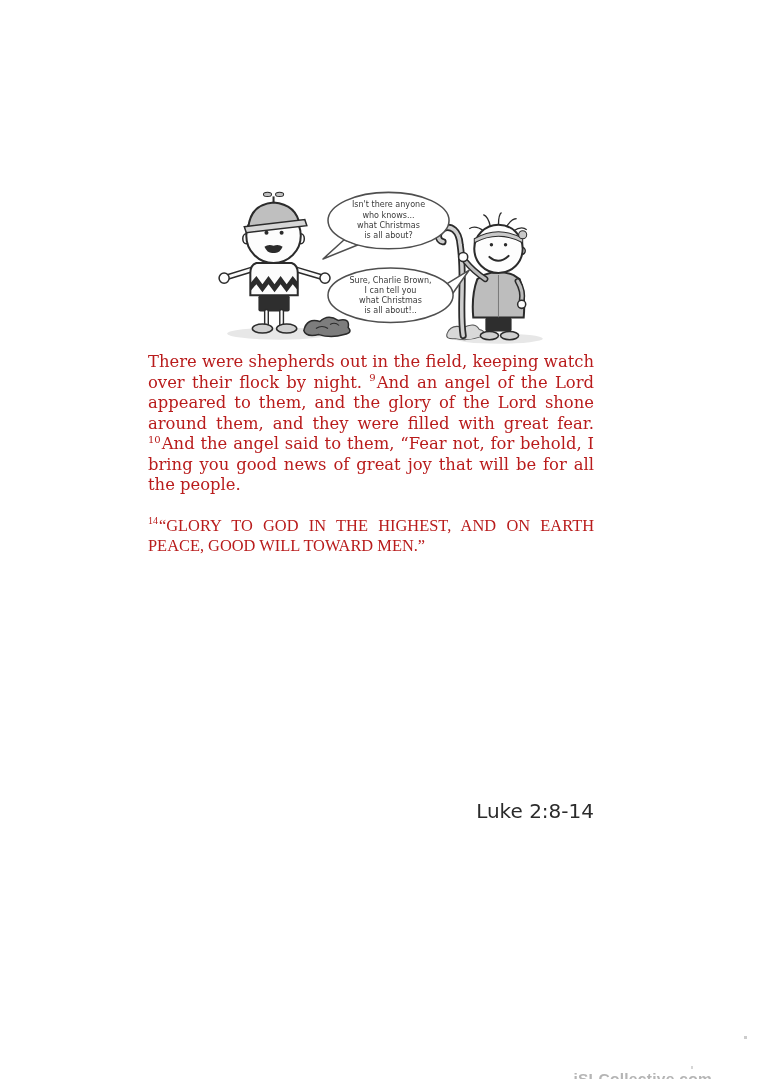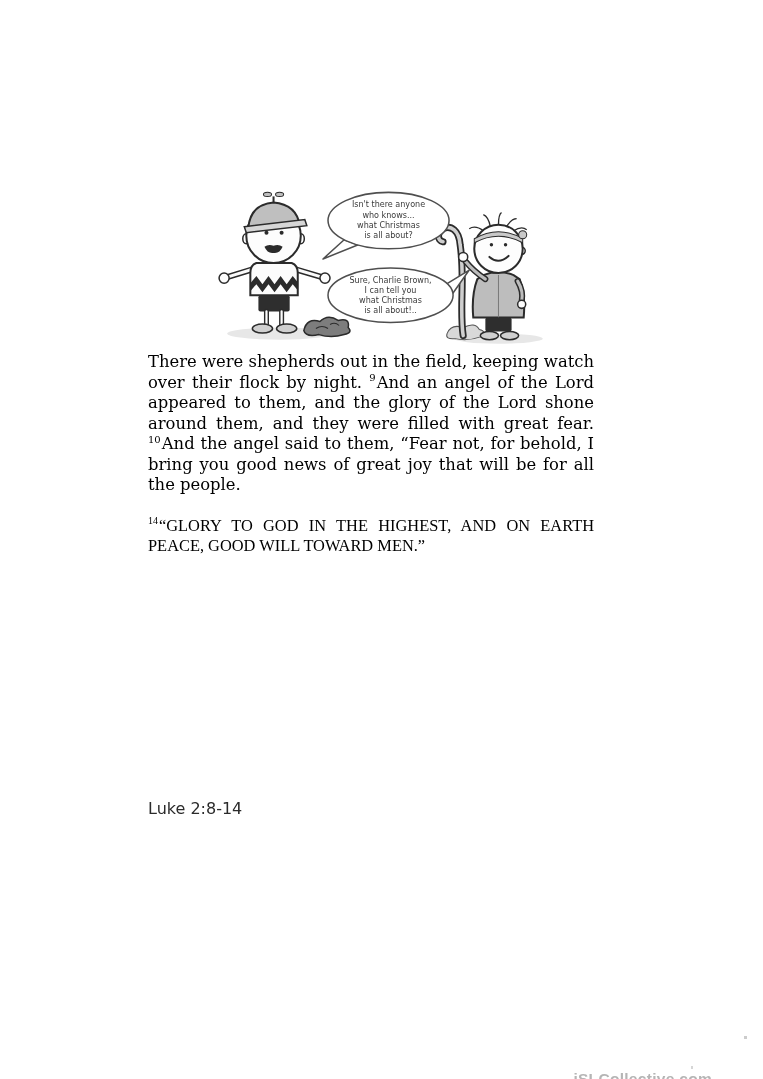--- a/index.html
+++ b/index.html
@@ -15,40 +15,40 @@
     width: 763px; height: 1079px;
     background: #ffffff;
   }
   .comic {
     position: absolute; left: 211px; top: 182px;
     width: 348px; height: 167px;
   }
   .passage {
     position: absolute; left: 148px; top: 352px;
     width: 446px;
-    color: #000000;
+    color: #b91c1c;
     font-size: 16.4px;
     line-height: 20.5px;
     text-align: justify;
     text-justify: inter-word;
   }
   .passage p { margin: 0 0 20px 0; }
   .passage p:last-child { margin-bottom: 0; font-family: Liberation Serif, serif; }
   .passage sup {
     font-size: 10px;
     line-height: 0;
     vertical-align: super;
     margin-right: 1px;
   }
   .reference {
     position: absolute; left: 148px; top: 799px;
     width: 446px;
-    text-align: left;
+    text-align: right;
     font-family: "DejaVu Sans", sans-serif;
-    font-size: 16px;
+    font-size: 20px;
     color: #2b2b2b;
   }
   .watermark {
     position: absolute; top: 1026px; right: 51px;
     font-family: "Liberation Sans", sans-serif;
     font-weight: bold;
     font-size: 15.5px;
     letter-spacing: 0.3px;
     color: #b5b5b5;
     margin-top: 44px;

